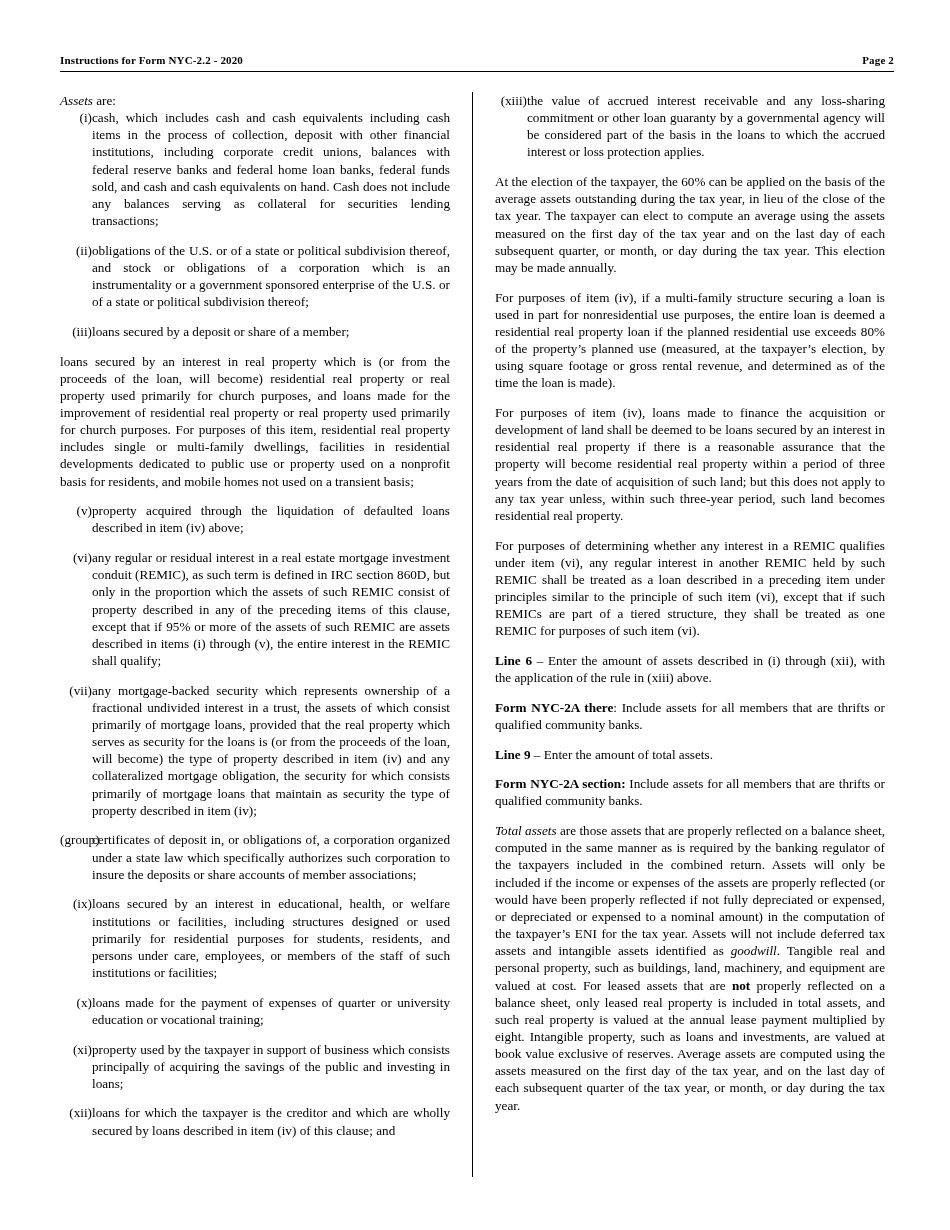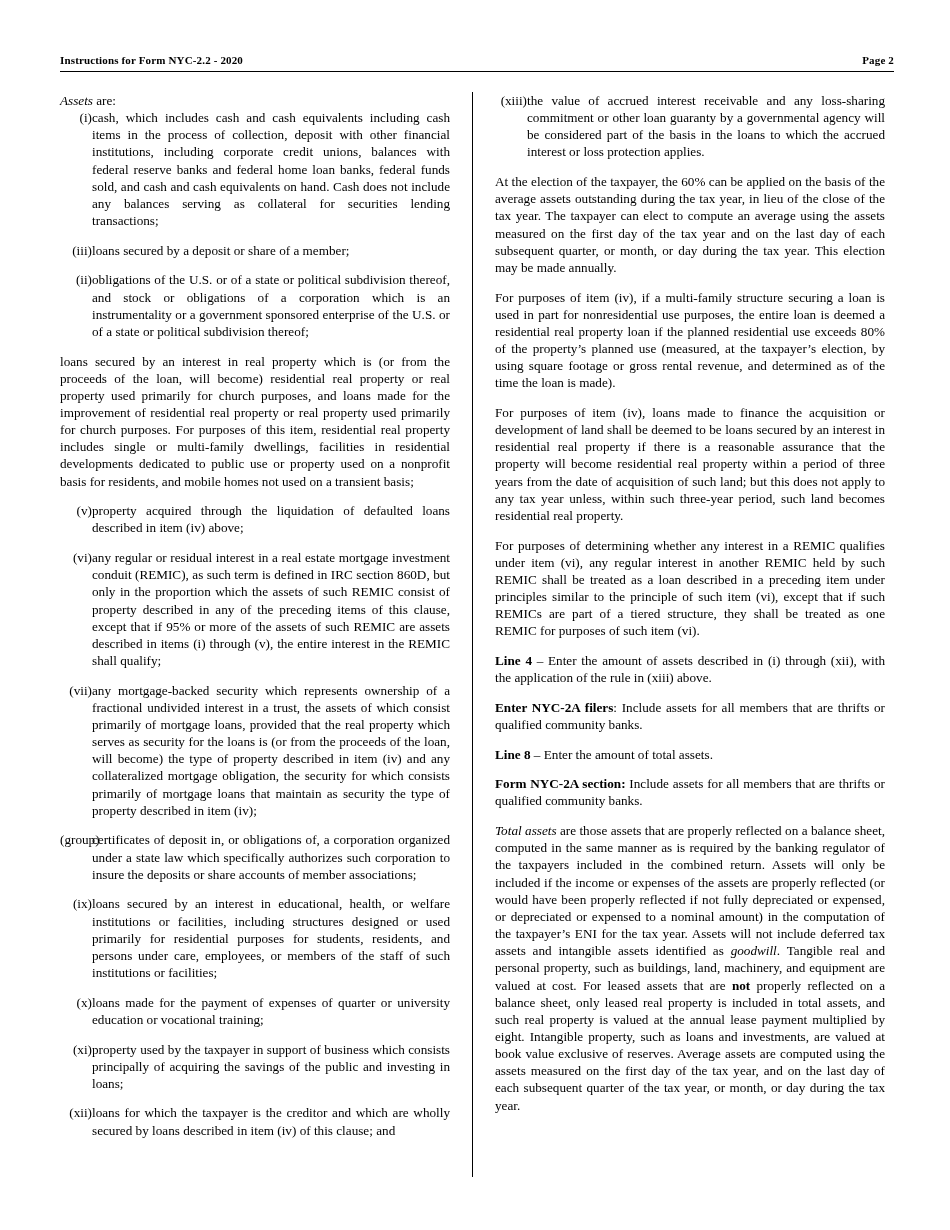--- a/index.html
+++ b/index.html
@@ -102,30 +102,30 @@
       <div class="lead">
         <span class="it">Assets</span><span> are:</span>
       </div>
 
       <div class="item">
         <div class="marker">(i)</div>
         <div class="body">cash, which includes cash and cash equivalents including cash items in the process of collection, deposit with other financial institutions, including corporate credit unions, balances with federal reserve banks and federal home loan banks, federal funds sold, and cash and cash equivalents on hand. Cash does not include any balances serving as collateral for securities lending transactions;</div>
       </div>
 
       <div class="item">
+        <div class="marker">(ii)</div>
+        <div class="body">obligations of the U.S. or of a state or political subdivision thereof, and stock or obligations of a corporation which is an instrumentality or a government sponsored enterprise of the U.S. or of a state or political subdivision thereof;</div>
+      </div>
+
+      <div class="item">
         <div class="marker">(iii)</div>
         <div class="body">loans secured by a deposit or share of a member;</div>
       </div>
 
       <div class="item">
-        <div class="marker">(ii)</div>
-        <div class="body">obligations of the U.S. or of a state or political subdivision thereof, and stock or obligations of a corporation which is an instrumentality or a government sponsored enterprise of the U.S. or of a state or political subdivision thereof;</div>
-      </div>
-
-      <div class="item">
         <div class="body">loans secured by an interest in real property which is (or from the proceeds of the loan, will become) residential real property or real property used primarily for church purposes, and loans made for the improvement of residential real property or real property used primarily for church purposes. For purposes of this item, residential real property includes single or multi-family dwellings, facilities in residential developments dedicated to public use or property used on a nonprofit basis for residents, and mobile homes not used on a transient basis;</div>
       </div>
 
       <div class="item">
         <div class="marker">(v)</div>
         <div class="body">property acquired through the liquidation of defaulted loans described in item (iv) above;</div>
       </div>
 
       <div class="item">
         <div class="marker">(vi)</div>
@@ -174,26 +174,26 @@
       </div>
 
       <p class="para">At the election of the taxpayer, the 60% can be applied on the basis of the average assets outstanding during the tax year, in lieu of the close of the tax year. The taxpayer can elect to compute an average using the assets measured on the first day of the tax year and on the last day of each subsequent quarter, or month, or day during the tax year. This election may be made annually.</p>
 
       <p class="para">For purposes of item (iv), if a multi-family structure securing a loan is used in part for nonresidential use purposes, the entire loan is deemed a residential real property loan if the planned residential use exceeds 80% of the property’s planned use (measured, at the taxpayer’s election, by using square footage or gross rental revenue, and determined as of the time the loan is made).</p>
 
       <p class="para">For purposes of item (iv), loans made to finance the acquisition or development of land shall be deemed to be loans secured by an interest in residential real property if there is a reasonable assurance that the property will become residential real property within a period of three years from the date of acquisition of such land; but this does not apply to any tax year unless, within such three-year period, such land becomes residential real property.</p>
 
       <p class="para">For purposes of determining whether any interest in a REMIC qualifies under item (vi), any regular interest in another REMIC held by such REMIC shall be treated as a loan described in a preceding item under principles similar to the principle of such item (vi), except that if such REMICs are part of a tiered structure, they shall be treated as one REMIC for purposes of such item (vi).</p>
 
-      <p class="para"><span class="bd">Line 4</span><span> – Enter the amount of assets described in (i) through (xii), with the application of the rule in (xiii) above.</span></p>
-
-      <p class="para"><span class="bd">Enter NYC-2A filers</span><span>: Include assets for all members that are thrifts or qualified community banks.</span></p>
-
-
-      <p class="para"><span class="bd">Line 8</span><span> – Enter the amount of total assets.</span></p>
+      <p class="para"><span class="bd">Line 6</span><span> – Enter the amount of assets described in (i) through (xii), with the application of the rule in (xiii) above.</span></p>
+
+      <p class="para"><span class="bd">Form NYC-2A there</span><span>: Include assets for all members that are thrifts or qualified community banks.</span></p>
+
+
+      <p class="para"><span class="bd">Line 9</span><span> – Enter the amount of total assets.</span></p>
 
       <p class="para"><span class="bd">Form NYC-2A section:</span><span> Include assets for all members that are thrifts or qualified  community banks.</span></p>
 
       <p class="para"><span class="it">Total assets</span><span> are those assets that are properly reflected on a balance sheet, computed in the same manner as is required by the banking regulator of the taxpayers included in the combined return. Assets will only be included if the income or expenses of the assets are properly reflected (or would have been properly reflected if not fully depreciated or expensed, or depreciated or expensed to a nominal amount) in the computation of the taxpayer’s ENI for the tax year. Assets will not include deferred tax assets and intangible assets identified as </span><span class="it">goodwill</span><span>. Tangible real and personal property, such as buildings, land, machinery, and equipment are valued at cost. For leased assets that are </span><span class="bd">not</span><span> properly reflected on a balance sheet, only leased real property is included in total assets, and such real property is valued at the annual lease payment multiplied by eight. Intangible property, such as loans and investments, are valued at book value exclusive of reserves. Average assets are computed using the assets measured on the first day of the tax year, and on the last day of each subsequent quarter of the tax year, or month, or day during the tax year.</span></p>
 
     </div>
 
   </div>
 </div>
 

